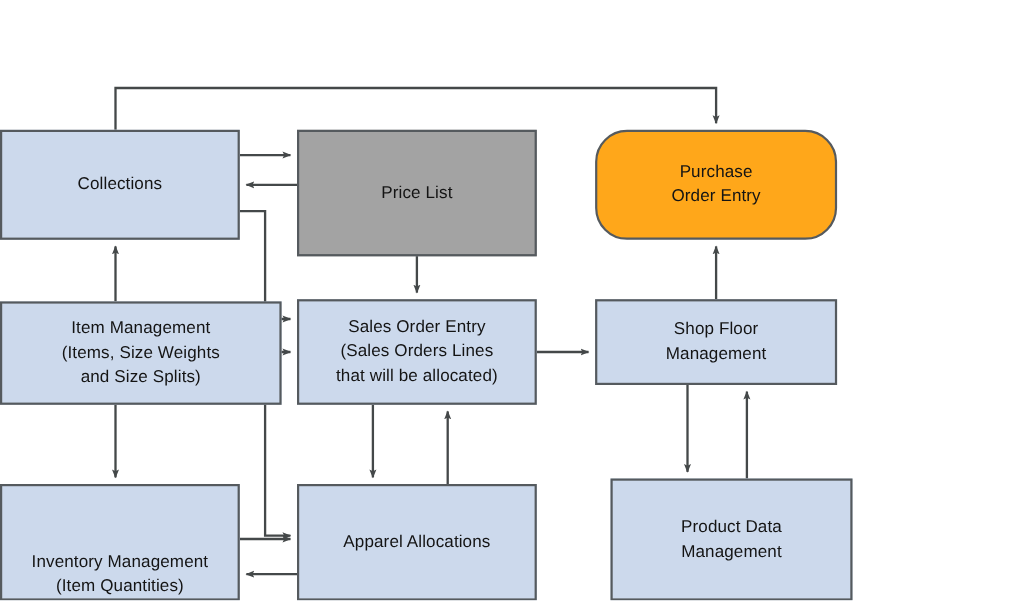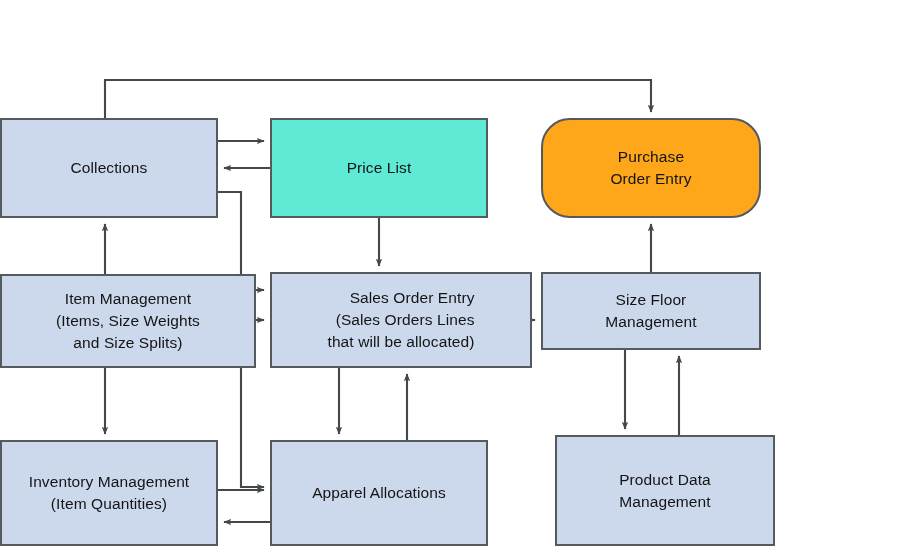--- a/index.html
+++ b/index.html
@@ -73,42 +73,42 @@
         <polyline points="651,272 651,224" stroke="#444849" marker-end="url(#arrowhead)"></polyline>
         <polyline points="625,350 625,429" stroke="#444849" marker-end="url(#arrowhead)"></polyline>
         <polyline points="679,435 679,356" stroke="#444849" marker-end="url(#arrowhead)"></polyline>
       </g>
   </svg>
 
   <div id="node-layer">
       <div class="node" style="left: 0px; top: 118px; width: 218px; height: 100px; background: rgb(204, 217, 236); border-color: rgb(85, 90, 94);">
         <span class="label">Collections</span>
       </div>
-      <div class="node" style="left: 270px; top: 118px; width: 218px; height: 100px; background: #5eead4; border-color: rgb(85, 90, 94);">
+      <div class="node" style="left: 270px; top: 118px; width: 218px; height: 115px; background: #a3a3a3; border-color: rgb(85, 90, 94);">
         <span class="label">Price List</span>
       </div>
       <div class="node" style="left: 541px; top: 118px; width: 220px; height: 100px; background: rgb(255, 167, 26); border-color: rgb(85, 90, 94); border-radius: 29px;">
         <span class="label">Purchase
 Order Entry</span>
       </div>
       <div class="node" style="left: 0px; top: 274px; width: 256px; height: 94px; background: rgb(204, 217, 236); border-color: rgb(85, 90, 94);">
         <span class="label">Item Management
 (Items, Size Weights
 and Size Splits)</span>
       </div>
-      <div class="node" style="left: 270px; top: 272px; width: 262px; height: 96px; background: rgb(204, 217, 236); border-color: rgb(85, 90, 94); text-align: right;">
+      <div class="node" style="left: 270px; top: 272px; width: 218px; height: 96px; background: rgb(204, 217, 236); border-color: rgb(85, 90, 94);">
         <span class="label">Sales Order Entry
 (Sales Orders Lines
 that will be allocated)</span>
       </div>
       <div class="node" style="left: 541px; top: 272px; width: 220px; height: 78px; background: rgb(204, 217, 236); border-color: rgb(85, 90, 94);">
-        <span class="label">Size Floor
+        <span class="label">Shop Floor
 Management</span>
       </div>
-      <div class="node" style="left: 0px; top: 440px; width: 218px; height: 106px; background: rgb(204, 217, 236); border-color: rgb(85, 90, 94);">
+      <div class="node" style="left: 0px; top: 440px; width: 218px; height: 106px; background: rgb(204, 217, 236); border-color: rgb(85, 90, 94); align-items: flex-end;">
         <span class="label">Inventory Management
 (Item Quantities)</span>
       </div>
       <div class="node" style="left: 270px; top: 440px; width: 218px; height: 106px; background: rgb(204, 217, 236); border-color: rgb(85, 90, 94);">
         <span class="label">Apparel Allocations</span>
       </div>
       <div class="node" style="left: 541px; top: 435px; width: 220px; height: 111px; background: rgb(204, 217, 236); border-color: rgb(85, 90, 94); margin-left: 14px;">
         <span class="label">Product Data
 Management</span>
       </div>

